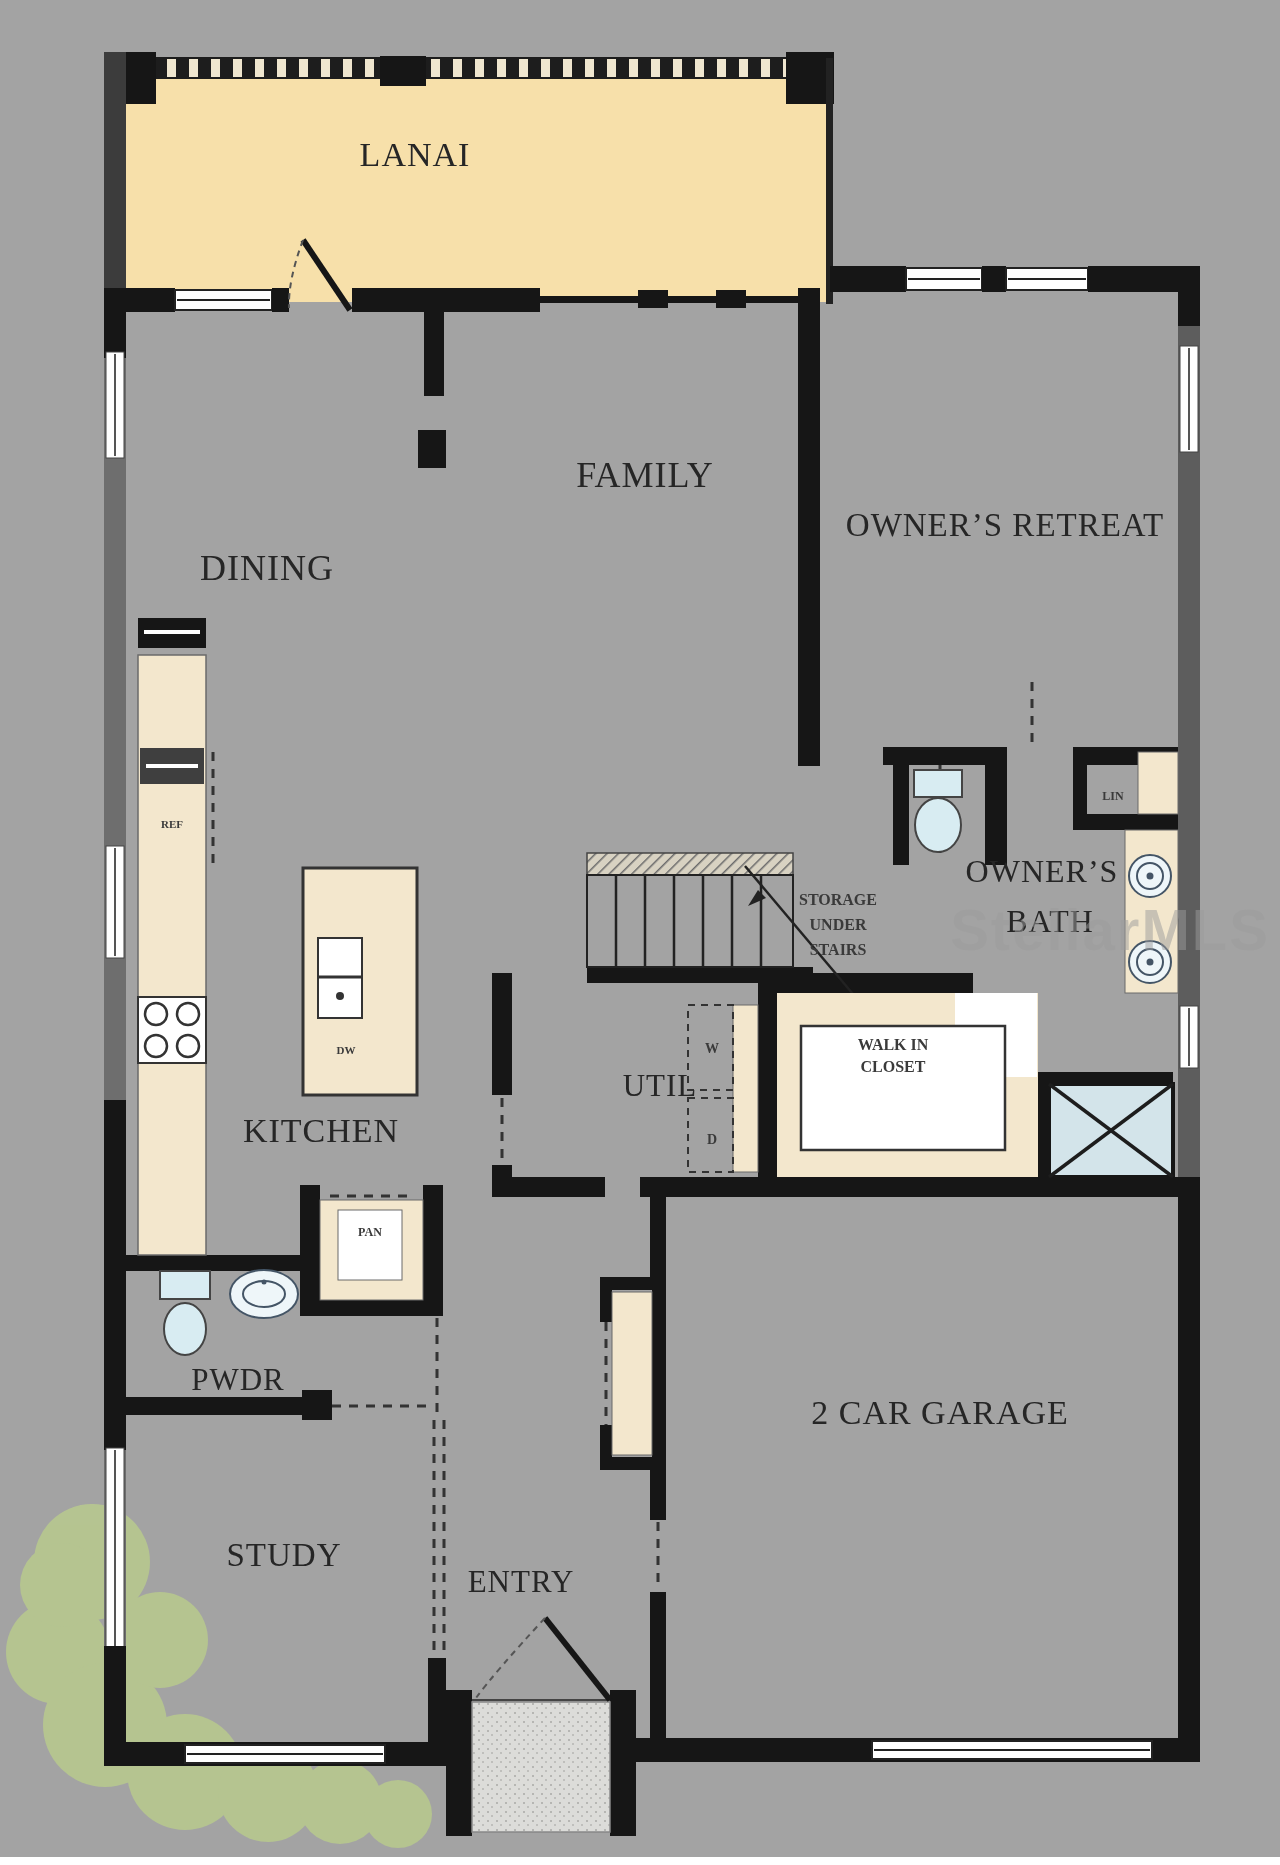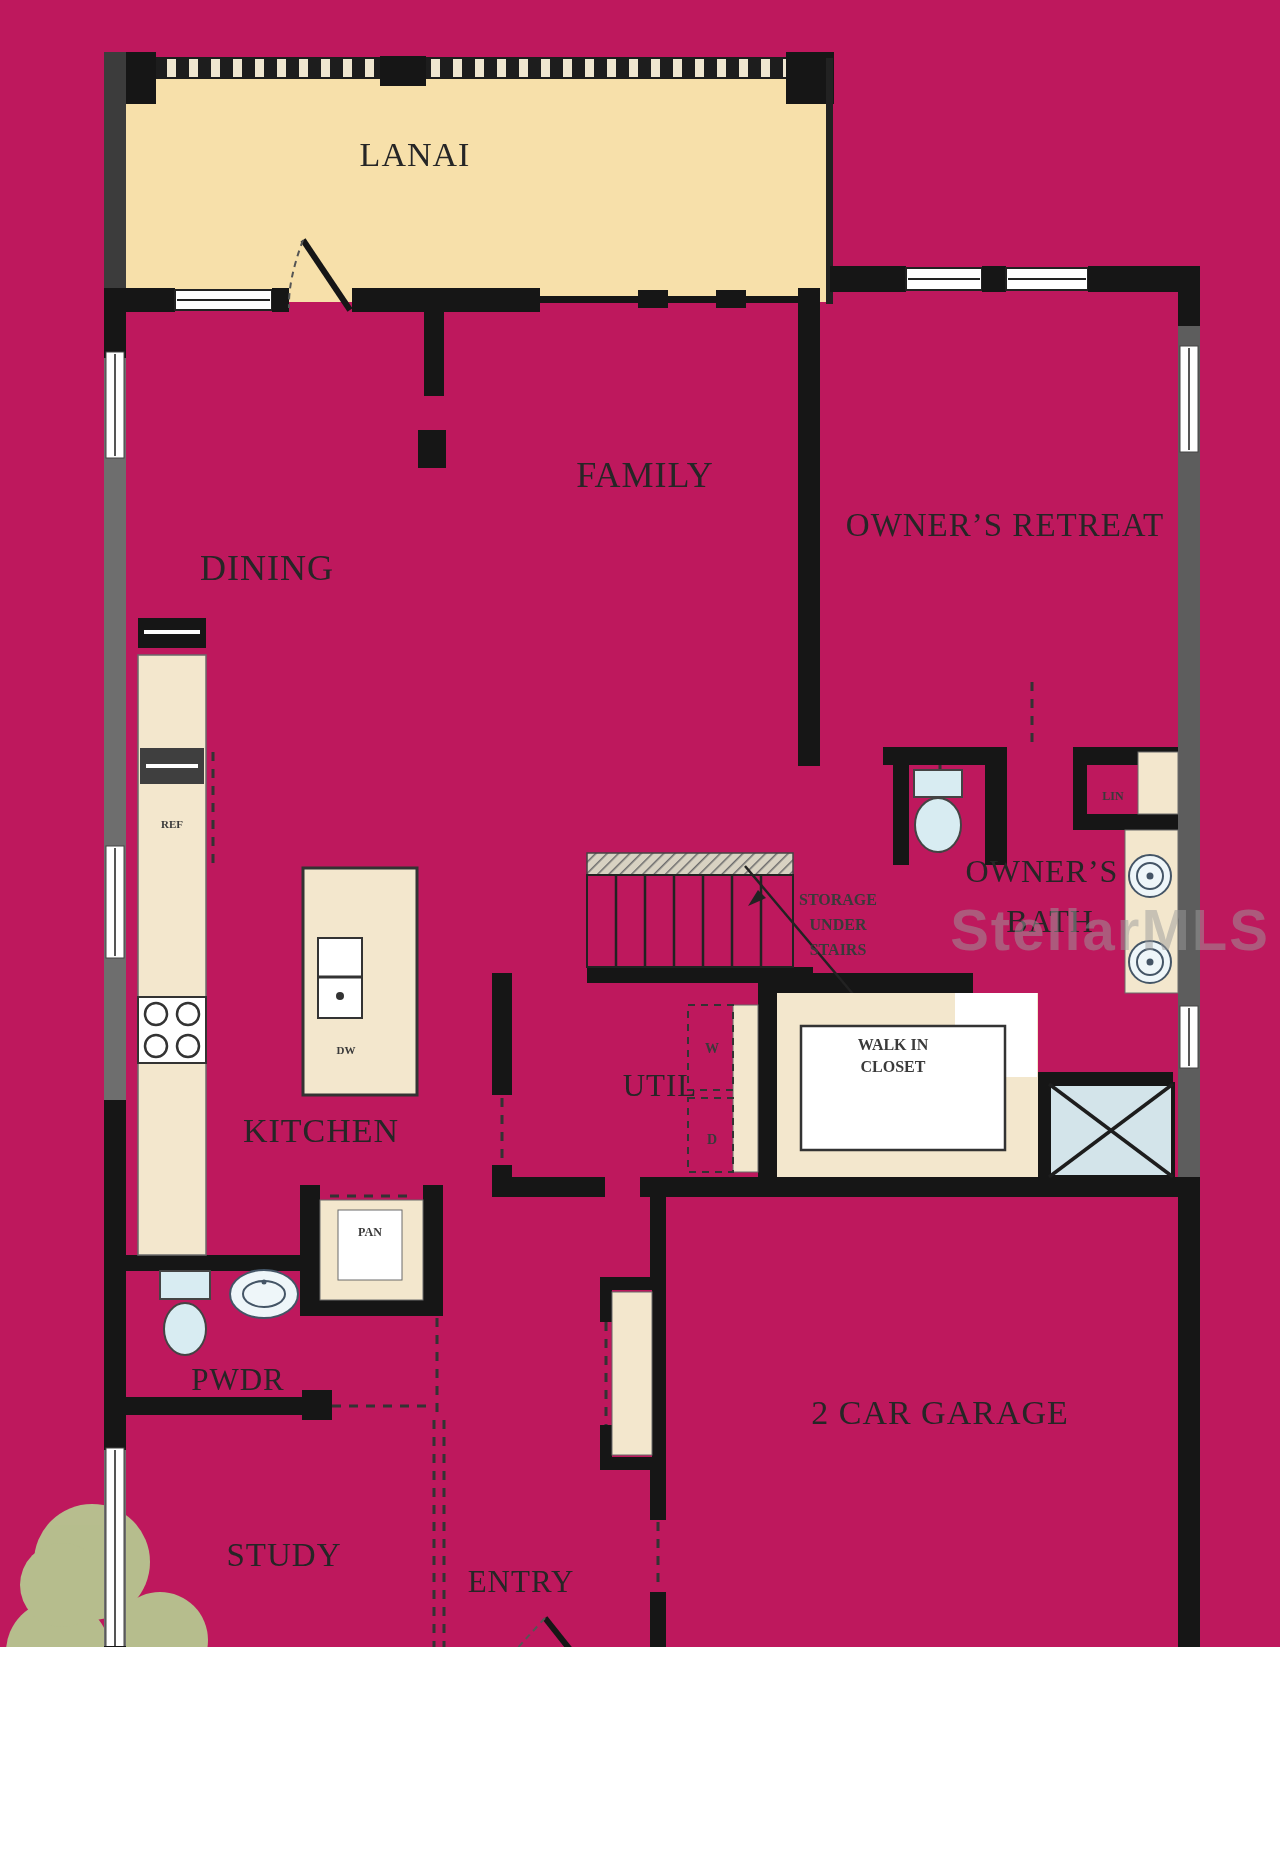--- a/index.html
+++ b/index.html
@@ -1,16 +1,16 @@
 <!DOCTYPE html>
 <html><head>
 <meta charset="utf-8">
 <style>
   html,body{margin:0;padding:0;background:#ffffff;}
-  .plan-wrap{position:relative;width:1280px;height:1647px;background:#be185d;overflow:hidden;
+  .plan-wrap{position:relative;width:1280px;height:1857px;background:#a3a3a3;overflow:hidden;
              font-family:"Liberation Serif","DejaVu Serif",serif;}
   svg{position:absolute;left:0;top:0;}
   text{fill:#262626;}
   .room-lbl{font-family:"Liberation Serif","DejaVu Serif",serif;letter-spacing:1px;}
   .tiny-lbl{font-family:"Liberation Serif","DejaVu Serif",serif;font-weight:bold;fill:#3a3a3a;}
   .watermark{font-family:"Liberation Sans","DejaVu Sans",sans-serif;font-weight:bold;
              fill:#9c9c9c;opacity:.5;letter-spacing:2px;}
 </style>
 </head>
 <body>

